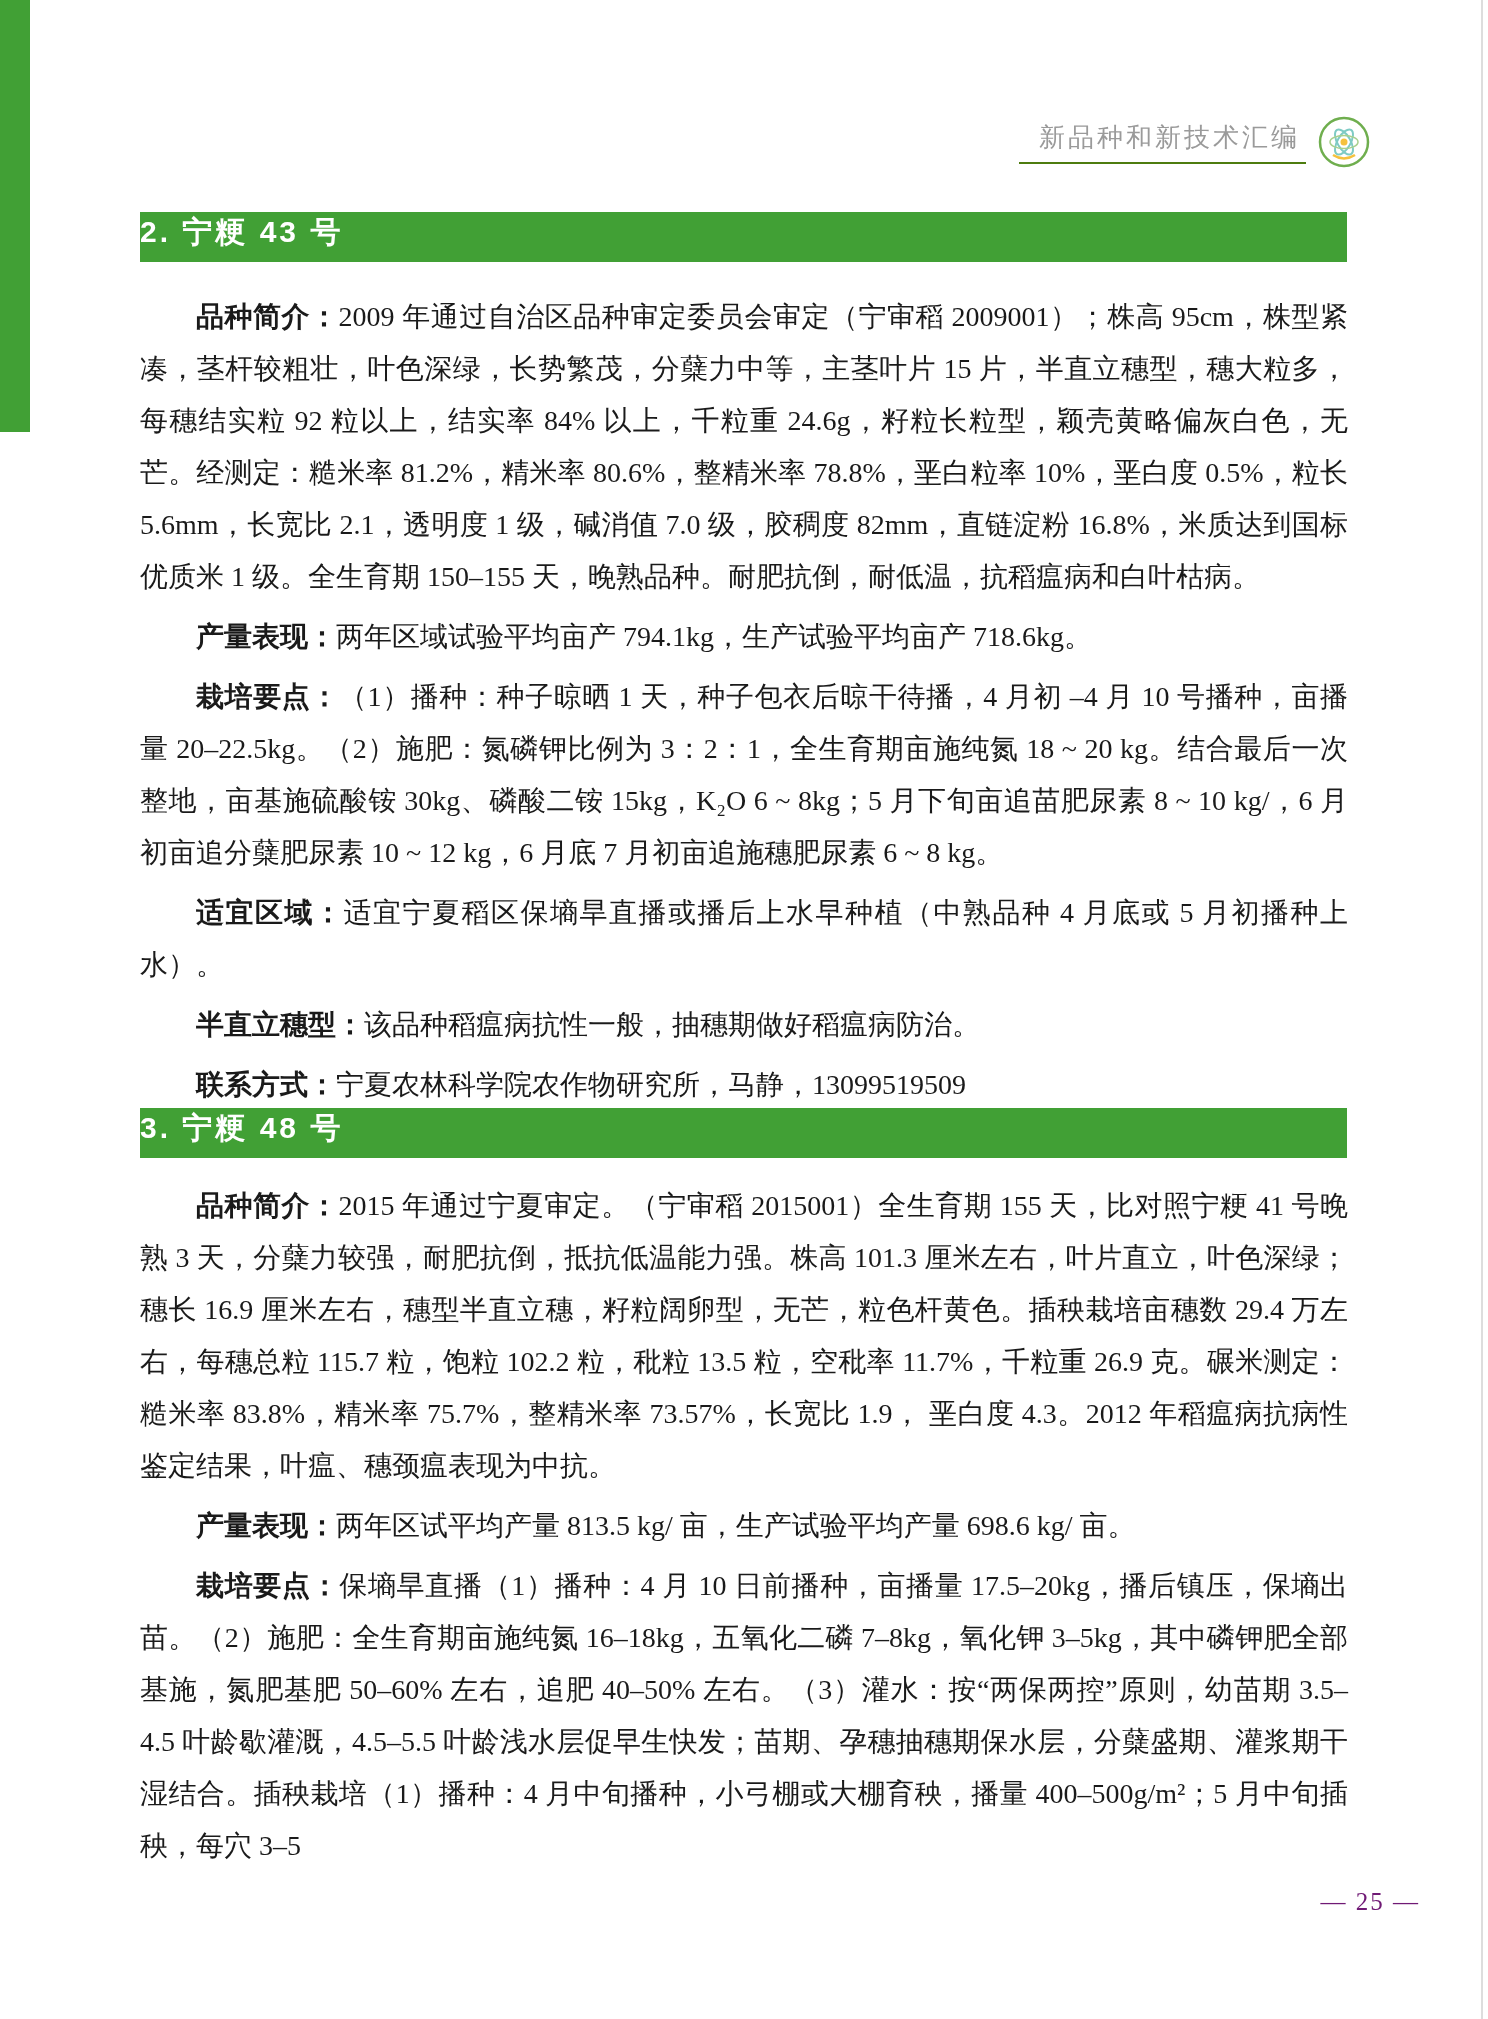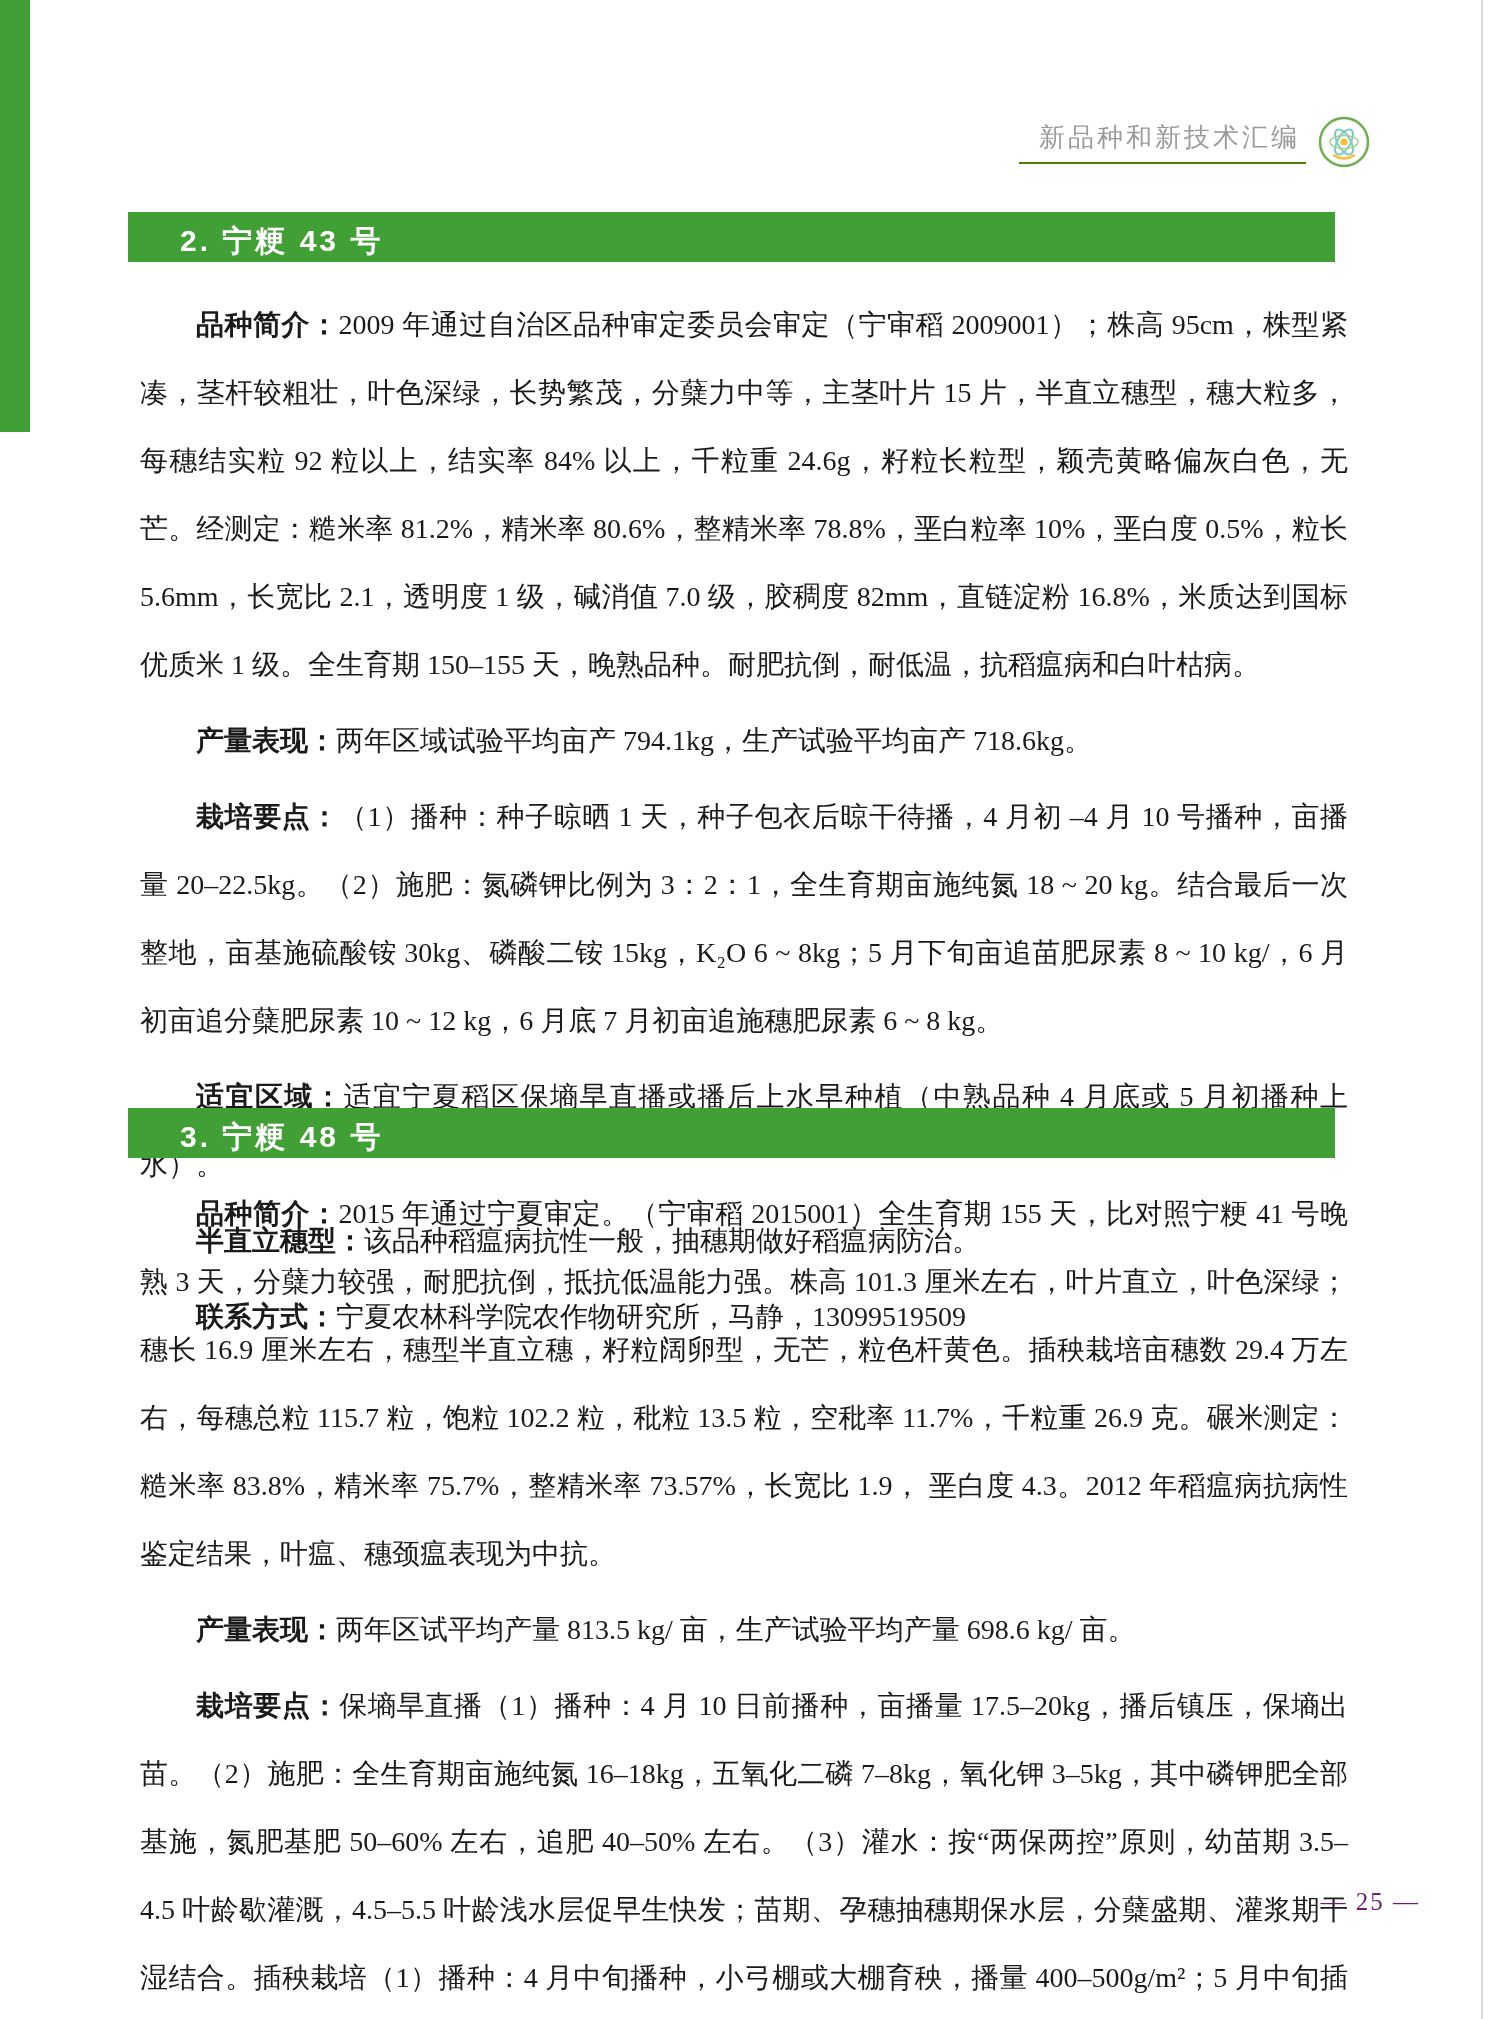--- a/index.html
+++ b/index.html
@@ -27,36 +27,36 @@
     border-bottom:2px solid #4d7c0f;
     padding:0 6px 7px 20px;
   }
   .header-title{
     font-family:"Liberation Sans", sans-serif;
     font-size:26px;color:#9a9a9a;letter-spacing:3px;white-space:nowrap;
   }
   .logo{display:inline-block;width:52px;height:52px;}
   
   .section-bar{
-    position:absolute;left:128px;width:1207px;height:50px;
+    position:absolute;left:140px;width:1207px;height:50px;
     background:#41a035;
-    display:flex;align-items:flex-end;
-    box-sizing:border-box;padding-left:52px;
+    display:flex;align-items:flex-start;
+    box-sizing:border-box;
   }
   .section-bar span{
     color:#ffffff;
     font-family:"Liberation Sans", sans-serif;
     font-weight:bold;font-size:30px;letter-spacing:3px;white-space:nowrap;
   }
   .bar-2{top:212px;}
   .bar-3{top:1108px;}
   
   .section-body{
     position:absolute;left:140px;width:1208px;
-    font-size:28px;line-height:68px;color:#1a1a1a;
+    font-size:28px;line-height:52px;color:#1a1a1a;
     text-align:justify;
   }
   .body-2{top:291px;}
   .body-3{top:1180px;}
   .section-body p{margin:0;text-indent:2em;}
   .section-body p + p{margin-top:8px;}
   .plabel{
     font-weight:bold;
     font-family:"Liberation Sans", sans-serif;
   }

